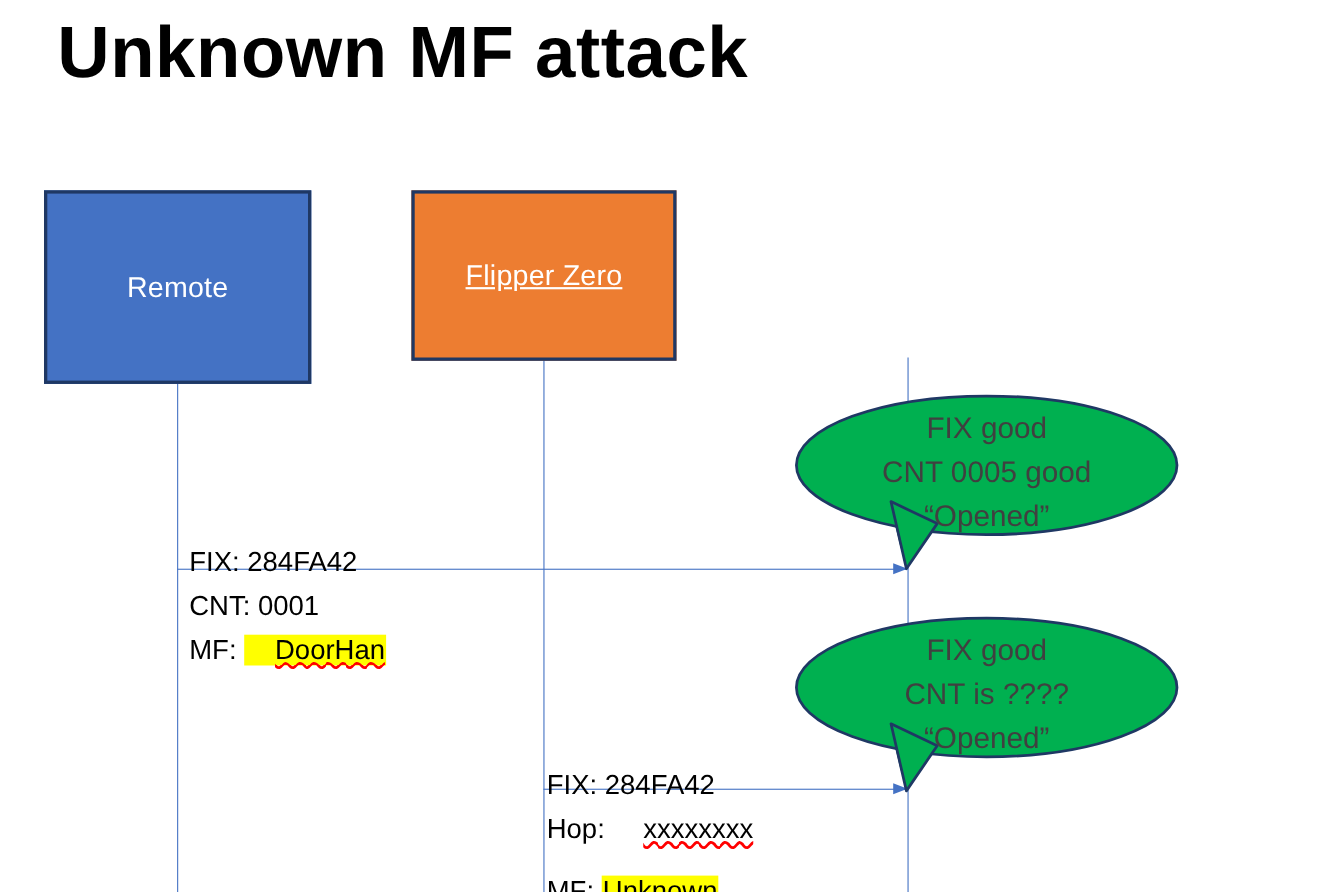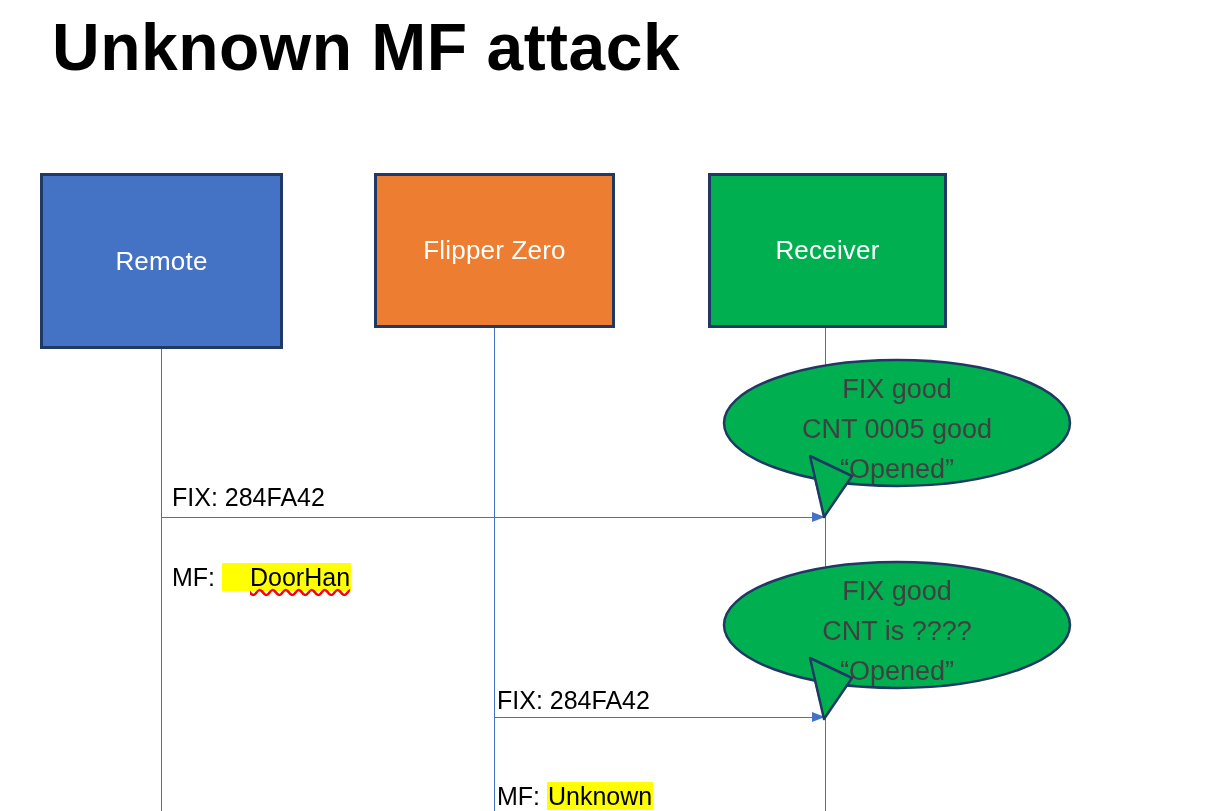--- a/index.html
+++ b/index.html
@@ -78,20 +78,21 @@
     border-left: 13px solid #4472C4;
   }
 
   
   .msg-label {
     position: absolute;
     font-size: 25px;
     color: #000000;
     line-height: 40px;
     white-space: nowrap;
+    margin-top: 14px;
   }
   .hl {
     background: #FFFF00;
     padding: 0 1px;
   }
   .sp {
     
     text-decoration: underline wavy #FF0000;
     text-decoration-skip-ink: none;
     text-underline-offset: 2px;
@@ -126,45 +127,48 @@
   <div id="slide-title">Unknown MF attack</div>
 
   <div class="lifeline" style="left:161px;"></div>
   <div class="lifeline" style="left:494px;"></div>
   <div class="lifeline" style="left:825px;"></div>
 
   <div class="actor-box blue" style="left:40px; top:173px; width:243px; height:176px;">
     <span>Remote</span>
   </div>
 
-  <div class="actor-box orange" style="left:374px; top:173px; width:241px; height:155px;">
+  <div class="actor-box orange" style="left:374px; top:173px; width:241px; height:155px;text-decoration:underline;">
     <span>Flipper Zero</span>
   </div>
 
-  <div class="actor-box green" style="left:708px; top:173px; width:239px; height:155px;">
-    <span>Receiver</span>
-  </div>
 
   <div class="msg-arrow" style="left:161px; top:517px; width:663px;"></div>
 
   <div class="msg-label" style="left:172px; top:477px;">
     <span>FIX: </span><span>284FA42</span>
   </div>
 
+  <div class="msg-label" style="left:172px; top:517px;">
+    <span>CNT: </span><span>0001</span>
+  </div>
 
   <div class="msg-label" style="left:172px; top:557px;">
     <span>MF: </span><span class="hl sp">DoorHan</span>
   </div>
 
   <div class="msg-arrow" style="left:494px; top:717px; width:330px;"></div>
 
   <div class="msg-label" style="left:497px; top:680px;">
     <span>FIX: </span><span>284FA42</span>
   </div>
 
+  <div class="msg-label" style="left:497px; top:720px;">
+    <span>Hop: </span><span class="sp">xxxxxxxx</span>
+  </div>
 
   <div class="msg-label" style="left:497px; top:776px;">
     <span>MF: </span><span class="hl">Unknown</span>
   </div>
 
   <div class="callout" style="left:722px; top:358px; width:350px; height:162px;">
     <svg width="350" height="162" viewBox="0 0 350 162">
       <path d="M 98 140 L 88 98 L 130 118 Z" fill="#00B050" stroke="#1F3864" stroke-width="2.5" stroke-linejoin="round"></path>
       <ellipse cx="175" cy="65" rx="173" ry="63" fill="#00B050" stroke="#1F3864" stroke-width="2.5"></ellipse>
       <path d="M 88 98 L 130 118 L 102 159 Z" fill="#00B050" stroke="#1F3864" stroke-width="2.5" stroke-linejoin="round"></path>

